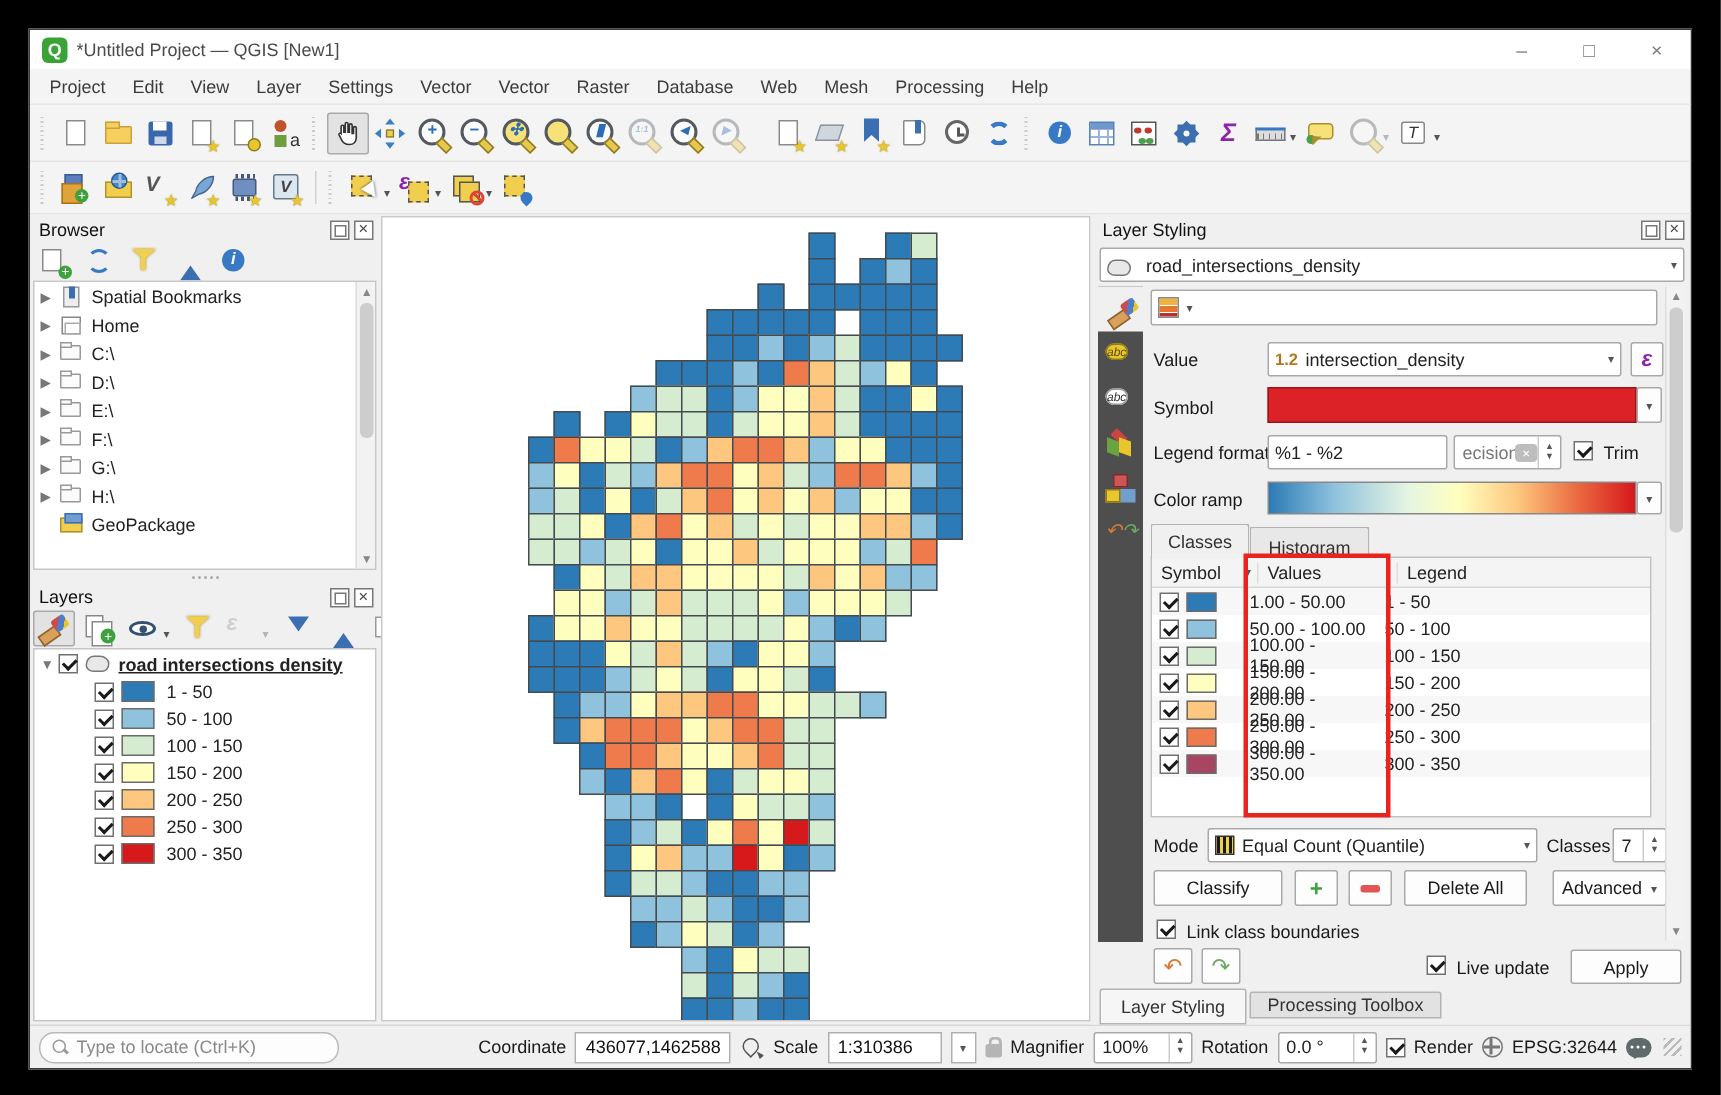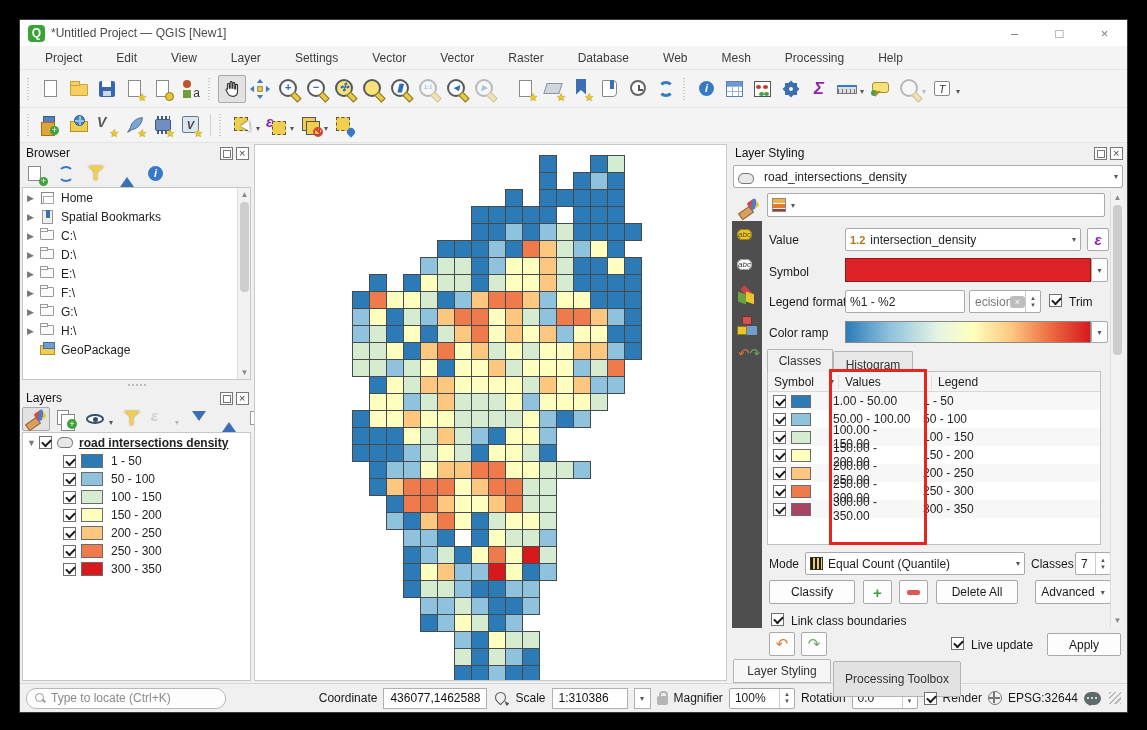--- a/index.html
+++ b/index.html
@@ -6,21 +6,21 @@
     font-family:"Liberation Sans",sans-serif;font-size:12px;color:#222;}
   *{box-sizing:border-box;}
   .win{position:absolute;left:19px;top:19px;width:1109px;height:694px;background:#f0f0f0;border:1px solid #3a3a3a;display:flex;flex-direction:column;}
   
   .titlebar{height:26px;background:#fff;display:flex;align-items:center;padding-left:8px;flex:none;}
   .title{color:#4a4a4a;margin-left:6px;flex:1;}
   .winbtns{display:flex;height:100%;}
   .winbtn{width:45px;display:flex;align-items:center;justify-content:center;color:#7a7a7a;font-size:13px;}
   .logo{width:17px;height:17px;border-radius:4px;background:#3aa335;color:#fff;font-weight:bold;font-size:12px;display:flex;align-items:center;justify-content:center;}
   
-  .menubar{height:24px;background:#f4f4f4;display:flex;align-items:center;padding-left:16px;flex:none;border-bottom:1px solid #e6e6e6;gap:16px;}
+  .menubar{height:24px;background:#f4f4f4;display:flex;align-items:center;padding-left:4px;flex:none;border-bottom:1px solid #e6e6e6;}
   .menu-item{padding:3px 9px;color:#3c3c3c;}
   
   .toolbar{display:flex;align-items:center;background:#f4f4f4;flex:none;padding-left:4px;border-bottom:1px solid #e4e4e4;}
   .tb1{height:38px;} .tb2{height:35px;}
   .grip{width:7px;height:22px;margin:0 3px;background:repeating-linear-gradient(0deg,#c9c9c9 0 1px,transparent 1px 3px);background-size:2px 100%;background-repeat:repeat-y;flex:none;}
   .sep{width:1px;height:22px;background:#d0d0d0;margin:0 5px;flex:none;}
   .tbtn{height:28px;display:flex;align-items:center;border:1px solid transparent;border-radius:2px;padding:0 1px;flex:none;}
   .tbtn.pressed{background:#e2e2e2;border-color:#aaa;}
   .tbtn.disabled{opacity:.38;}
   .caret{font-size:8px;color:#555;margin:6px 1px 0 1px;}
@@ -530,30 +530,30 @@
               <span class="ic">
                 <i class="info"></i>
               </span>
             </span>
           </div>
         <div class="treebox">
           <div>
               <div class="trow">
                 <span class="texp closed"></span>
                 <span class="ti">
+                  <i class="bkm"></i>
+                </span>
+                <span>Spatial Bookmarks</span>
+              </div>
+              <div class="trow">
+                <span class="texp closed"></span>
+                <span class="ti">
                   <i class="home"></i>
                 </span>
                 <span>Home</span>
-              </div>
-              <div class="trow">
-                <span class="texp closed"></span>
-                <span class="ti">
-                  <i class="bkm"></i>
-                </span>
-                <span>Spatial Bookmarks</span>
               </div>
               <div class="trow">
                 <span class="texp closed"></span>
                 <span class="ti">
                   <i class="fldr"></i>
                 </span>
                 <span>C:\</span>
               </div>
               <div class="trow">
                 <span class="texp closed"></span>
@@ -1227,21 +1227,21 @@
         </div>
       <span class="cb on" style="position:absolute;left:222px;top:494px;"></span>
       <span class="rp-label" style="left:242px;top:495px;">Live update</span>
       <div class="btn" style="left:318px;top:490px;width:74px;height:23px;">
           <span>Apply</span>
         </div>
 
       <div class="docktab active" style="left:4px;top:516px;width:98px;height:24px;">
           <span>Layer Styling</span>
         </div>
-      <div class="docktab" style="left:104px;top:518px;width:128px;height:36px;">
+      <div class="docktab" style="left:104px;top:518px;width:128px;height:18px;">
           <span>Processing Toolbox</span>
         </div>
     </div>
   </div>
 
   <div class="statusbar">
     <div class="locate">
       <span class="mini-mg"></span>
       <span>Type to locate (Ctrl+K)</span>
     </div>

